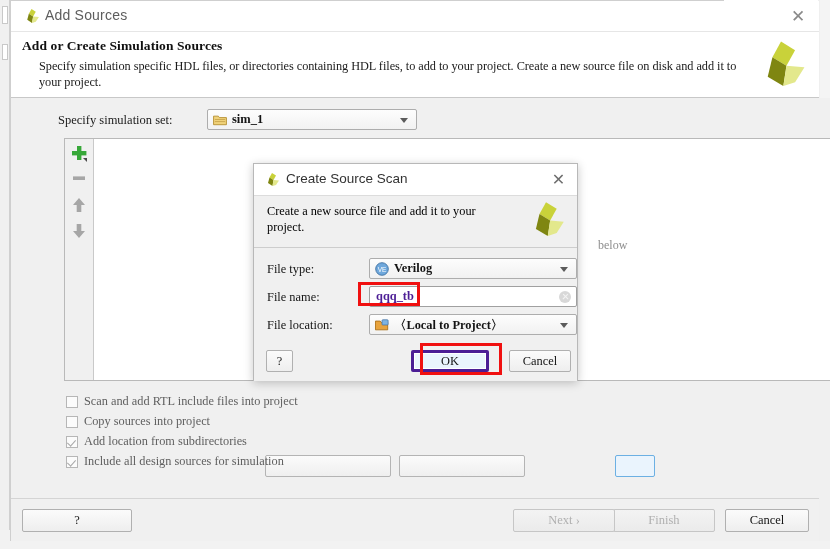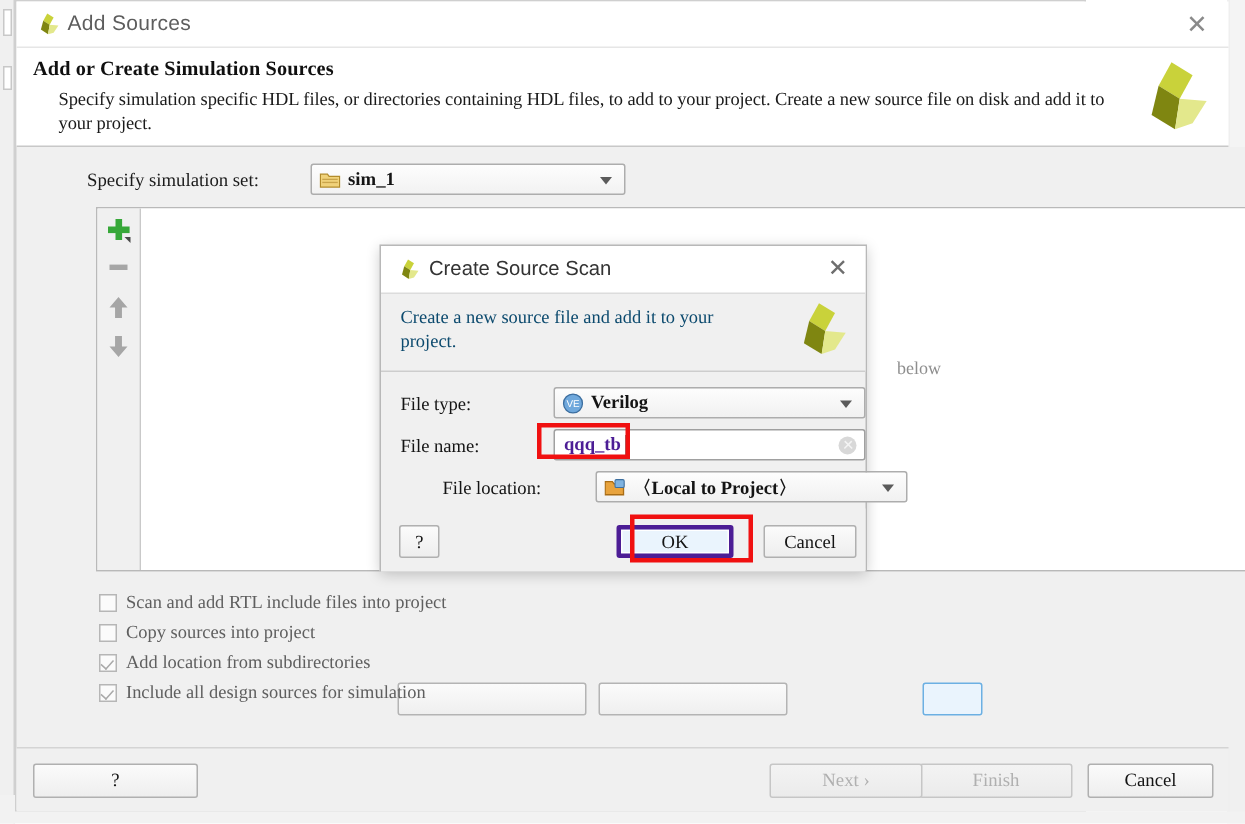--- a/index.html
+++ b/index.html
@@ -260,21 +260,21 @@
     color: #6e6e6e; font-size: 16px; line-height: 21px; text-align: center;
   }
   .dlg-desc-wrap {
     position: absolute; left: 0; top: 32px; width: 323px; height: 52px;
     background: #f0f0f0;
     border-bottom: 1px solid #cdcdcd;
   }
   .dlg-desc {
     position: absolute; left: 13px; top: 7px; width: 225px;
     font-family: "Liberation Serif", serif;
-    font-size: 12.3px; color: #0c4a6e; line-height: 16px;
+    font-size: 12.3px; color: #000000; line-height: 16px;
   }
   .dlg-logo2 { position: absolute; right: 12px; top: 5px; width: 38px; height: 38px; }
 
   .frow {
     position: absolute; left: 13px; height: 22px;
     font-family: "Liberation Serif", serif;
     font-size: 12.4px; color: #141414;
   }
   .frow .lbl { position: absolute; left: 0; top: 4px; white-space: nowrap; }
   .ctl {
@@ -483,21 +483,21 @@
 
     <div class="frow" style="top:122px; width:300px;">
       <span class="lbl">File name:</span>
       <span class="ctl textfield">
         <span class="ctl-val">qqq_tb</span>
         <span class="caret"></span>
         <span class="clear-ico"></span>
       </span>
     </div>
 
-    <div class="frow" style="top:150px; width:300px;margin-left:28px;">
+    <div class="frow" style="top:150px; width:300px;">
       <span class="lbl">File location:</span>
       <span class="ctl">
         <svg class="ctl-ico" viewBox="0 0 16 14">
           <path d="M0.5 2.5 L6 2.5 L7.3 4.2 L14.5 4.2 L14.5 12.5 L0.5 12.5 Z" fill="#e8a33d" stroke="#a96d15" stroke-width="1"></path>
           <rect x="8" y="1" width="7" height="6" rx="1" fill="#7fb3e0" stroke="#3d6fa0" stroke-width="0.8"></rect>
         </svg>
         <span class="ctl-text">〈Local to Project〉</span>
         <span class="combo-arrow"></span>
       </span>
     </div>

